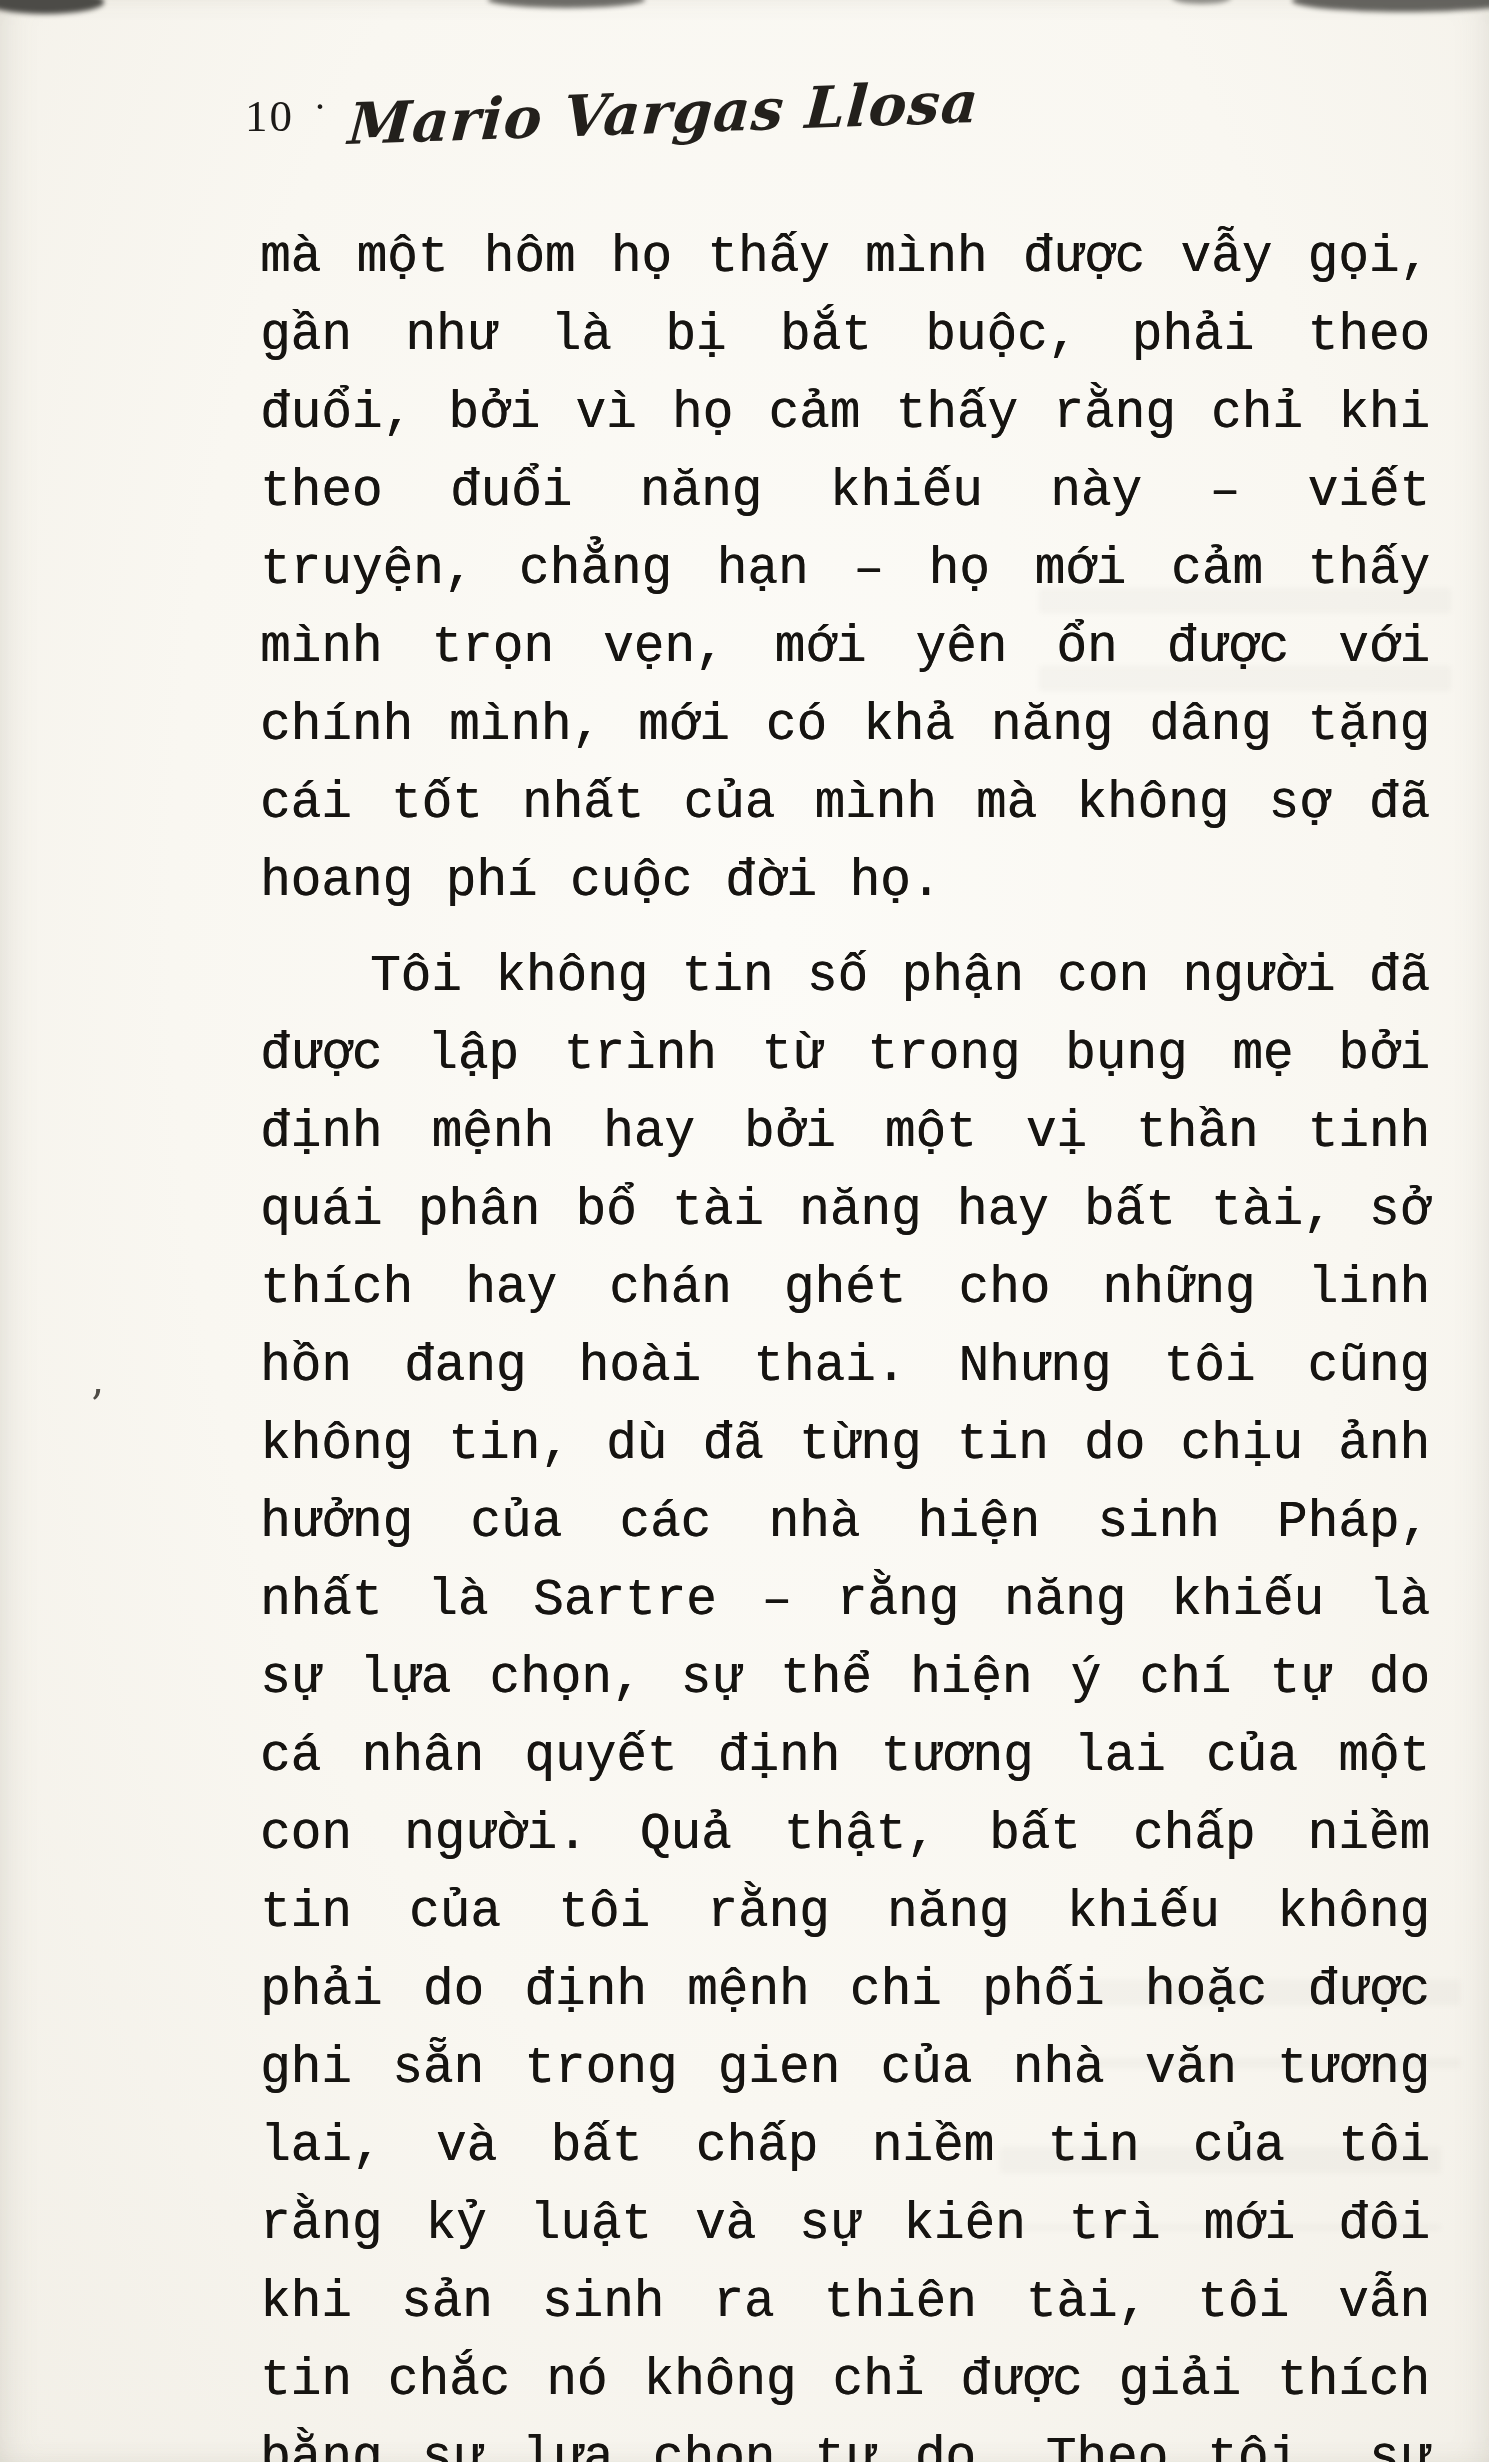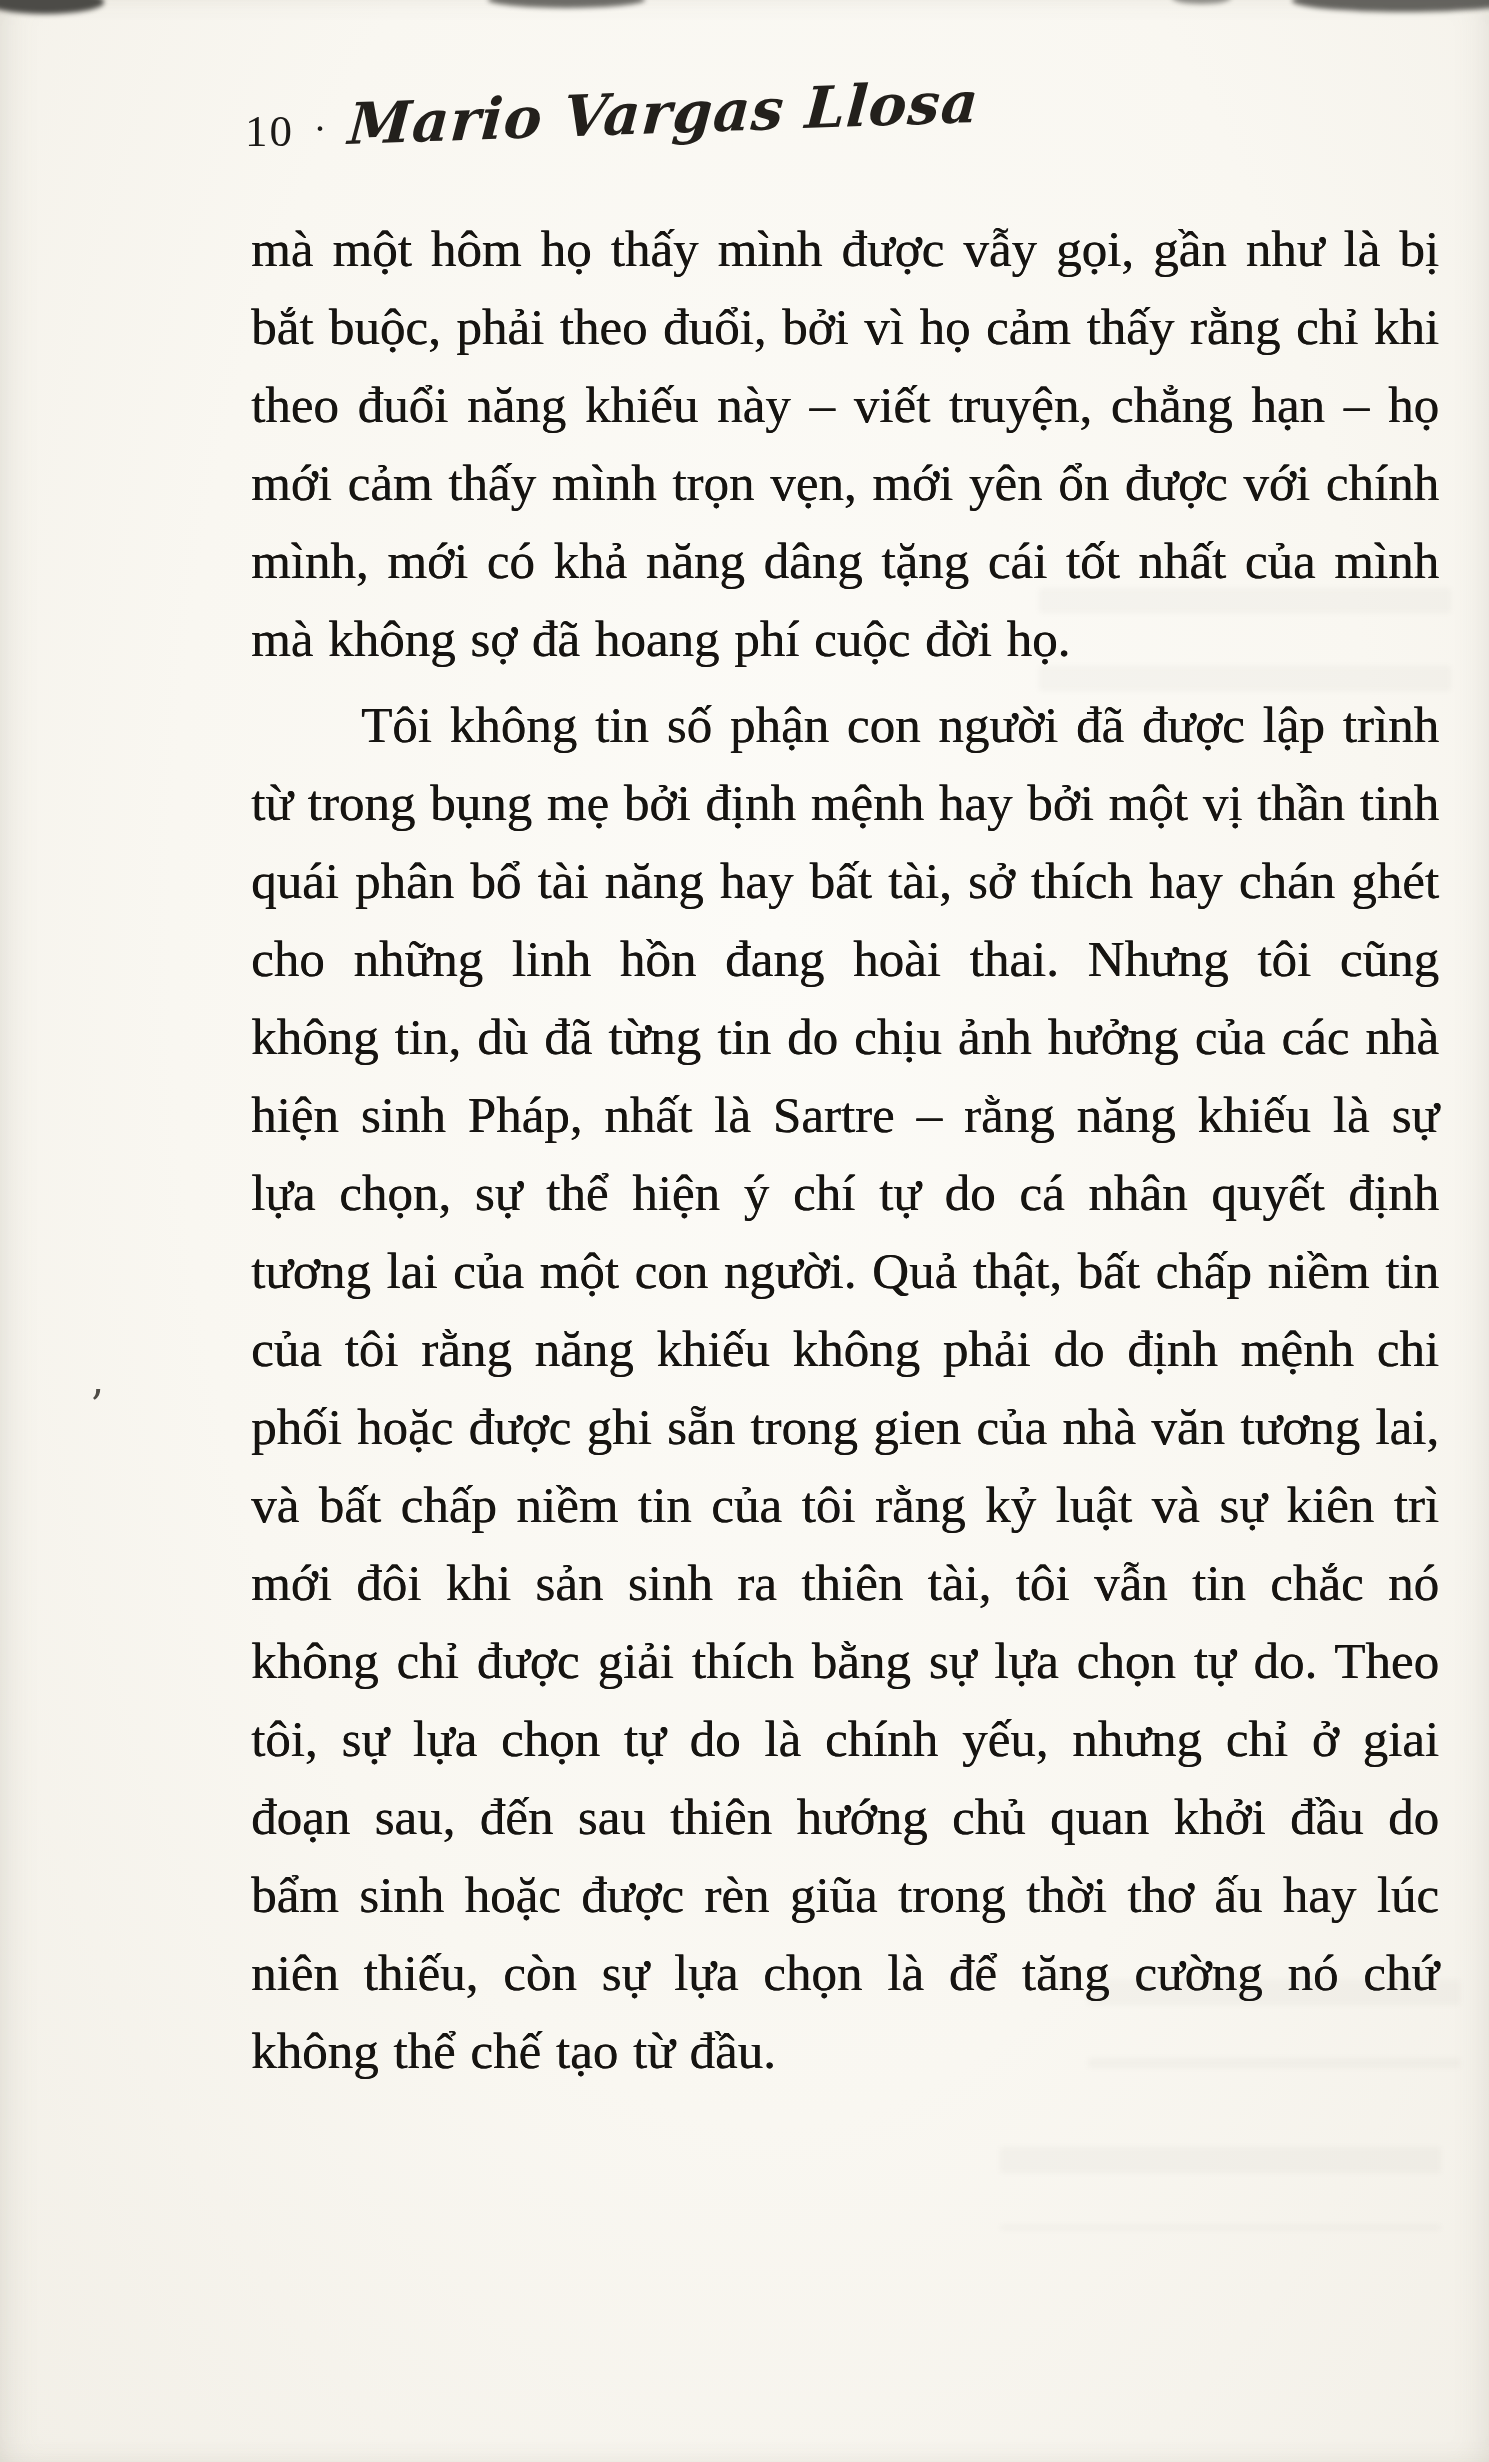--- a/index.html
+++ b/index.html
@@ -18,21 +18,21 @@
     font-family: "Liberation Serif", "DejaVu Serif", serif;
     color: #161411;
   }
 
   
   .header {
     position: absolute;
     left: 245px;
     top: 90px;
     display: flex;
-    align-items: flex-end;
+    align-items: flex-start;
     gap: 19.6px;
     white-space: nowrap;
   }
   .page-number {
     font-size: 45px;
     letter-spacing: 2px;
     color: #1c1a17;
   }
   .header-dot {
     font-size: 39px;
@@ -55,21 +55,21 @@
     position: absolute;
     left: 243px;
     top: 202px;
     width: 1204px;
     font-size: 51px;
     line-height: 78px;
     text-align: justify;
     text-shadow: 0.4px 0 0 currentColor;
     word-spacing: 2px;
   }
-  .text-block p { margin: 8px; }
+  .text-block p { margin: 17px; font-family: Liberation Mono, monospace; }
   .text-block p.indented { text-indent: 110px; }
 
   
   .artifact {
     position: absolute;
     background: #4c4b47;
     filter: blur(2.9px);
     border-radius: 50%;
   }
   .artifact.a1 { left: -13.7px;  top: -9.8px; width: 118px; height: 23.5px; }

